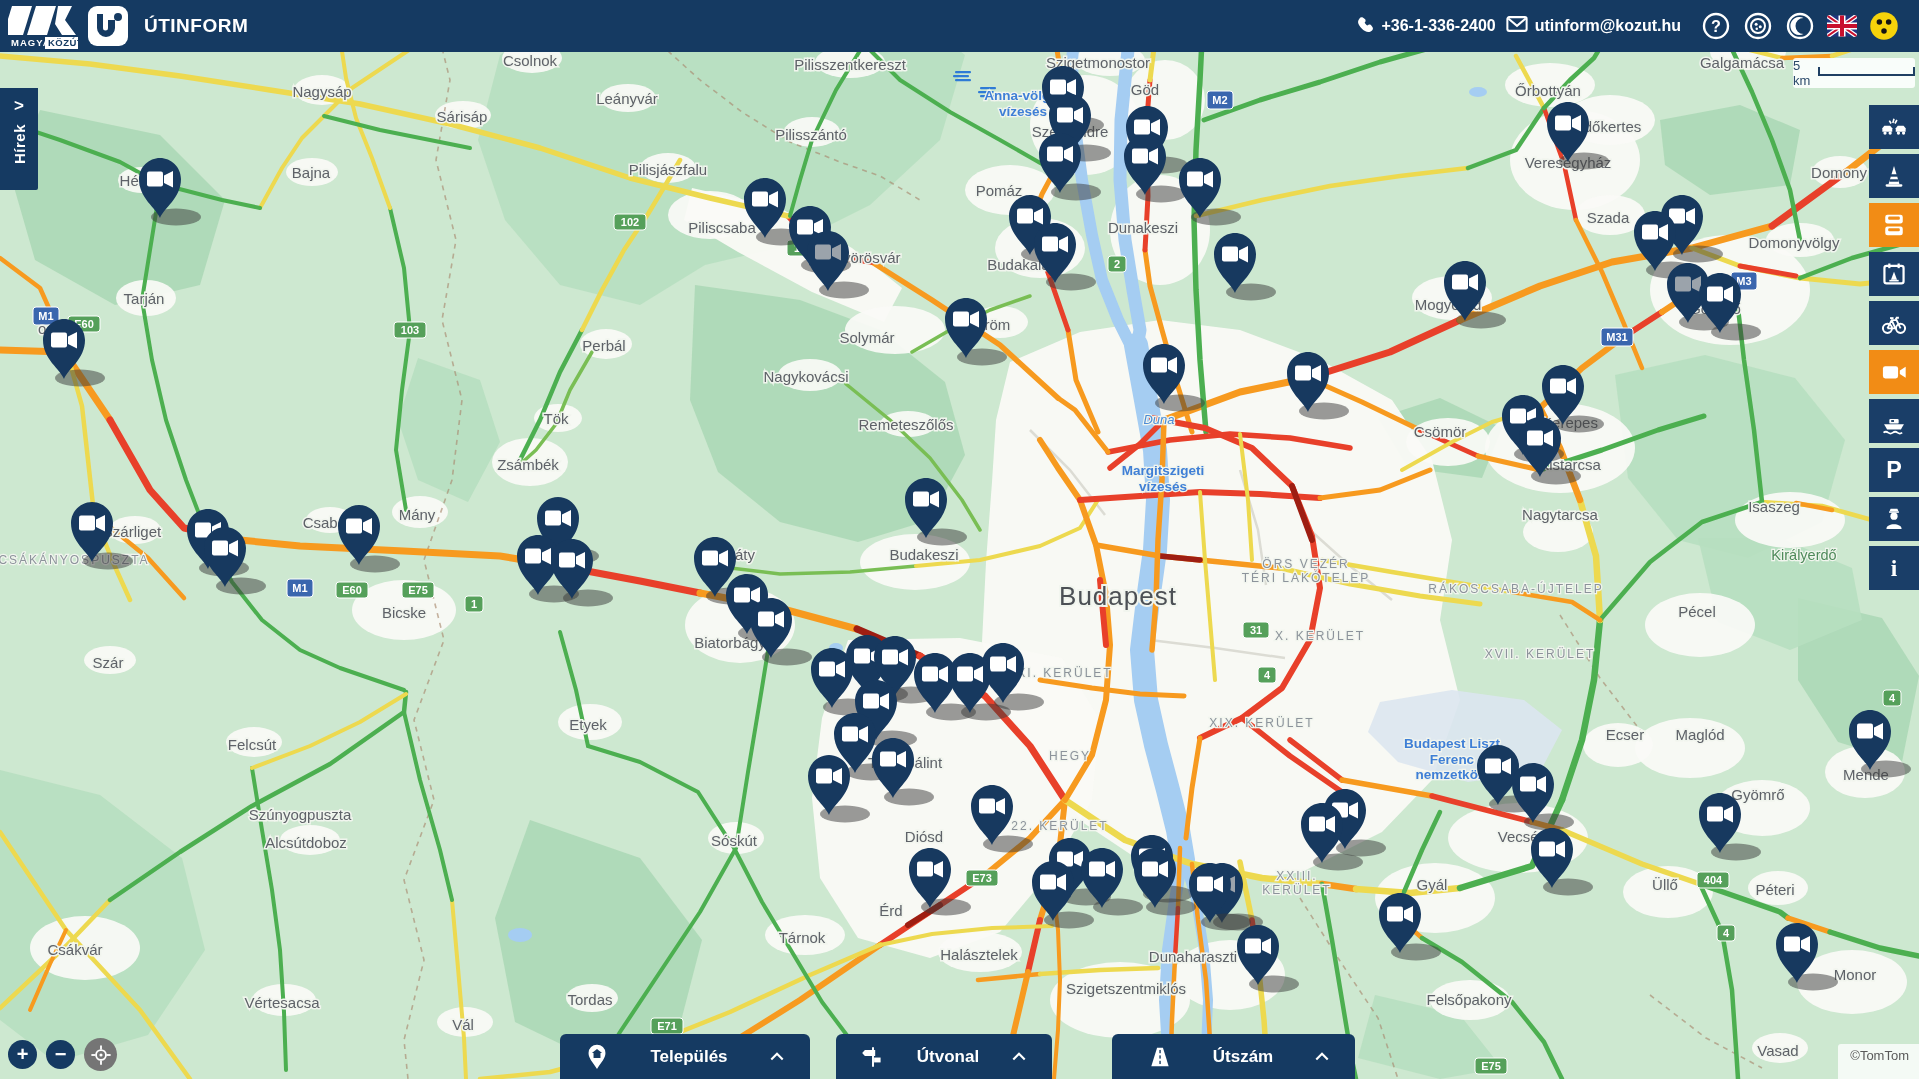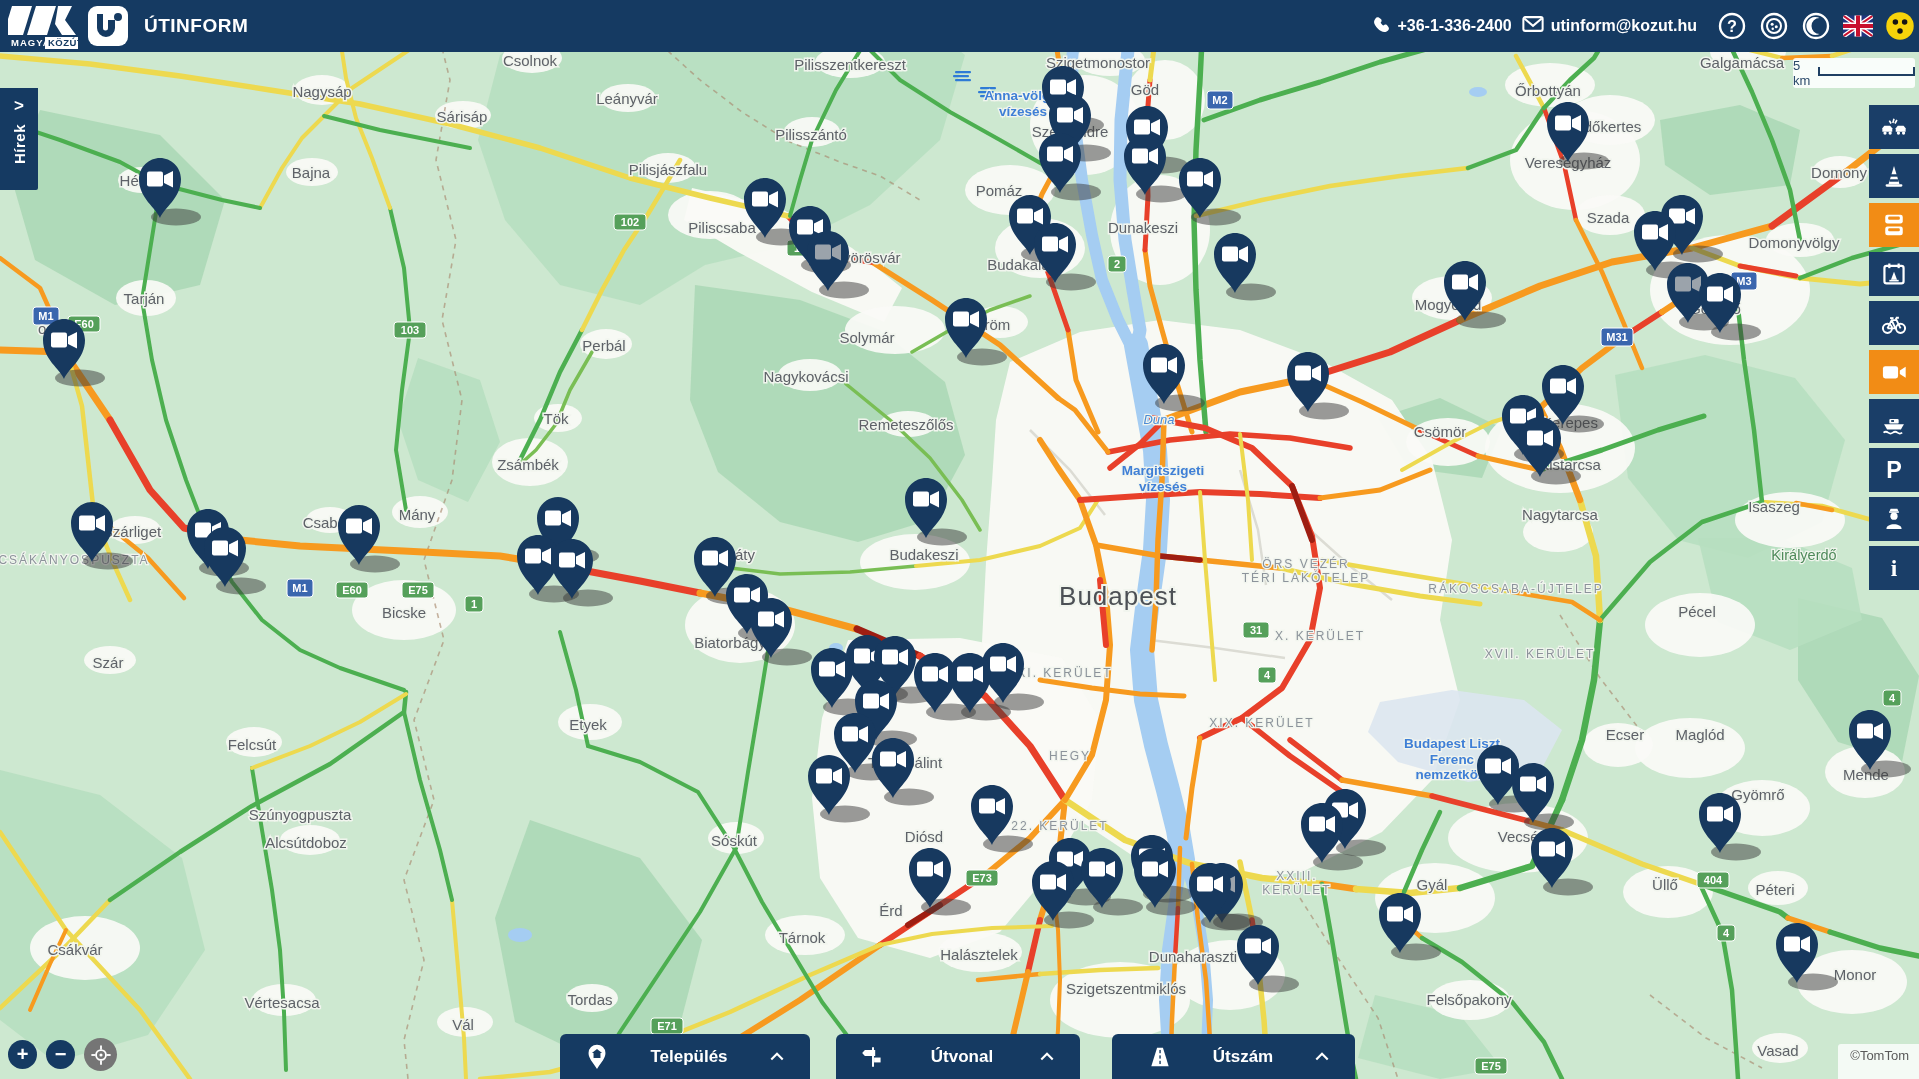--- a/index.html
+++ b/index.html
@@ -7,21 +7,21 @@
        font-family:"Liberation Sans",sans-serif;background:#CDE8D0}
   #map-canvas{position:absolute;left:0;top:0;width:1919px;height:1079px;z-index:1;cursor:grab}
 
   
   header{position:absolute;top:0;left:0;width:100%;height:52px;background:#153A62;
          display:flex;align-items:center;z-index:40;color:#fff}
   .brand{display:flex;align-items:center;gap:10px;padding-left:8px}
   .brand-title{font-size:19px;font-weight:700;letter-spacing:.5px;margin-left:6px}
   nav.menu{display:flex;align-items:center;margin-left:18px}
   .menu-item{padding:0 24px;font-size:15.5px;font-weight:500;line-height:52px;cursor:pointer;white-space:nowrap}
-  .contact{margin-left:auto;display:flex;align-items:center;gap:10px;padding-right:4px}
+  .contact{margin-left:auto;display:flex;align-items:center;gap:10px;padding-right:20px}
   .contact-item{display:flex;align-items:center;gap:7px;font-size:16px;font-weight:700;cursor:pointer}
   .hdr-icons{display:flex;align-items:center;gap:12px;margin-left:10px}
   .hdr-icon{width:30px;height:30px;display:flex;align-items:center;justify-content:center;cursor:pointer}
 
   
   #news-tab{position:absolute;left:0;top:88px;width:38px;height:102px;background:#153A62;z-index:30;
             display:flex;flex-direction:column;align-items:center;cursor:pointer;border-radius:0 0 2px 0}
   #news-tab .chev{color:#fff;font-size:17px;font-weight:700;margin-top:8px}
   #news-tab .vlabel{color:#fff;font-size:15px;font-weight:700;margin-top:8px;
             writing-mode:vertical-rl;transform:rotate(180deg);letter-spacing:.5px}
@@ -1229,21 +1229,21 @@
           <rect x="7.8" y="8.3" width="6.4" height="4.6" fill="#153A62"></rect>
         </svg>
       </span>
       <span class="blabel">Település</span>
       <span class="chev" style="display: flex;">
         <svg viewBox="0 0 22 22">
           <polyline points="4,14 11,7 18,14" fill="none" stroke="#fff" stroke-width="2.6"></polyline>
         </svg>
       </span>
     </div>
-    <div class="bottom-btn" style="left: 836px; width: 244px;">
+    <div class="bottom-btn" style="left: 836px; width: 216px;">
       <span style="display: flex;">
         <svg viewBox="0 0 24 24">
           <rect x="11.1" y="3" width="1.8" height="18" fill="#fff"></rect>
           <path d="M14,5.5 H4.5 L2,8.25 L4.5,11 H14 Z" fill="#fff"></path>
           <rect x="13" y="12.5" width="6" height="4.5" fill="#fff"></rect>
         </svg>
       </span>
       <span class="blabel">Útvonal</span>
       <span class="chev" style="display: flex;">
         <svg viewBox="0 0 22 22">

